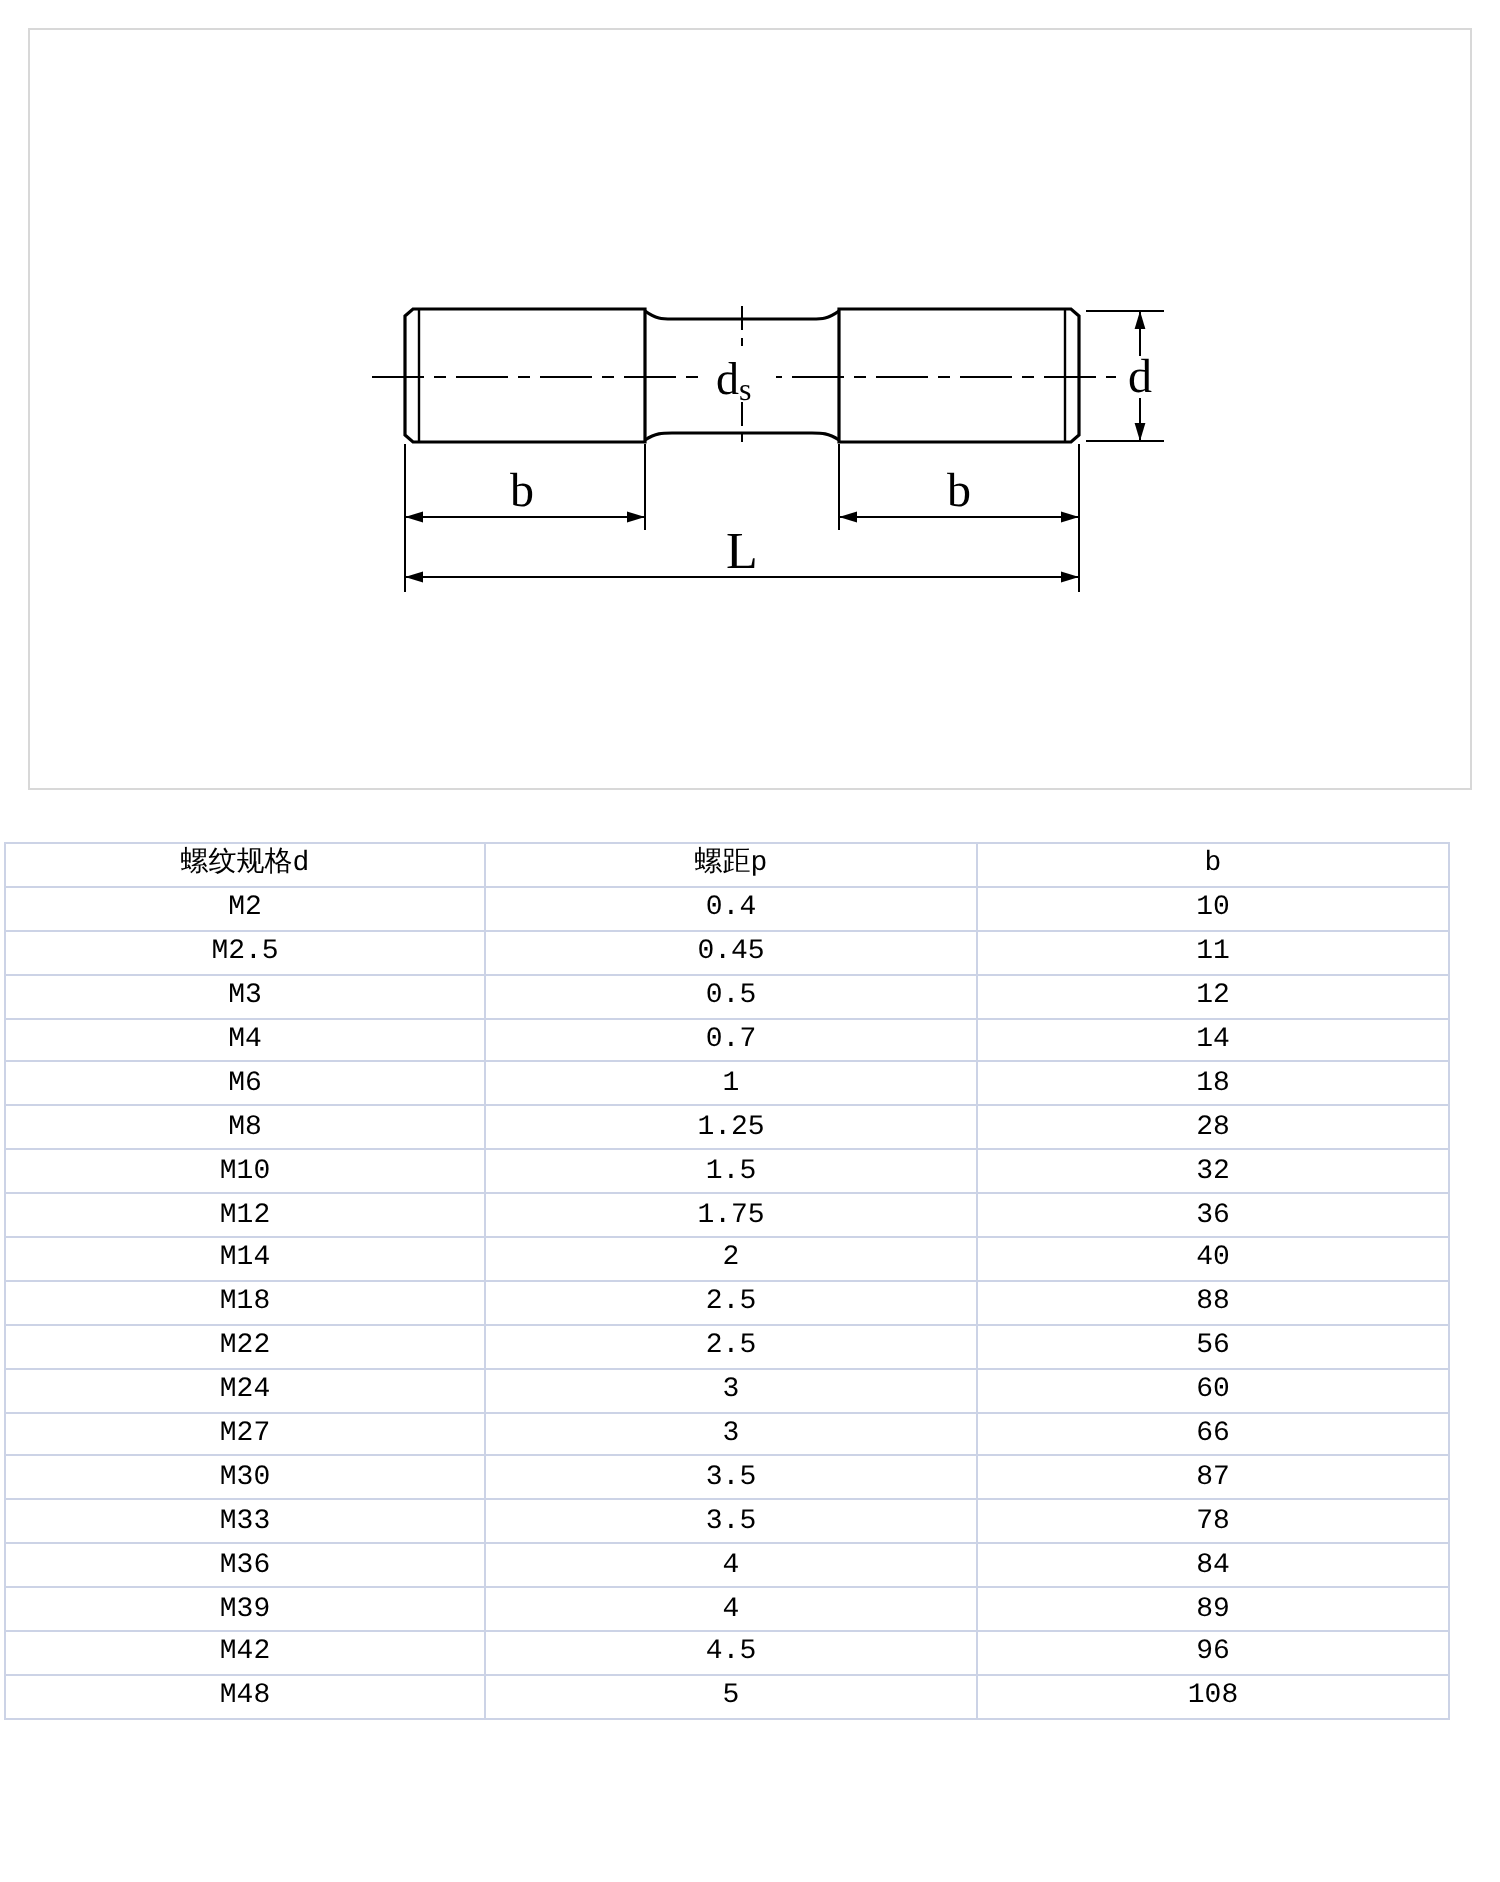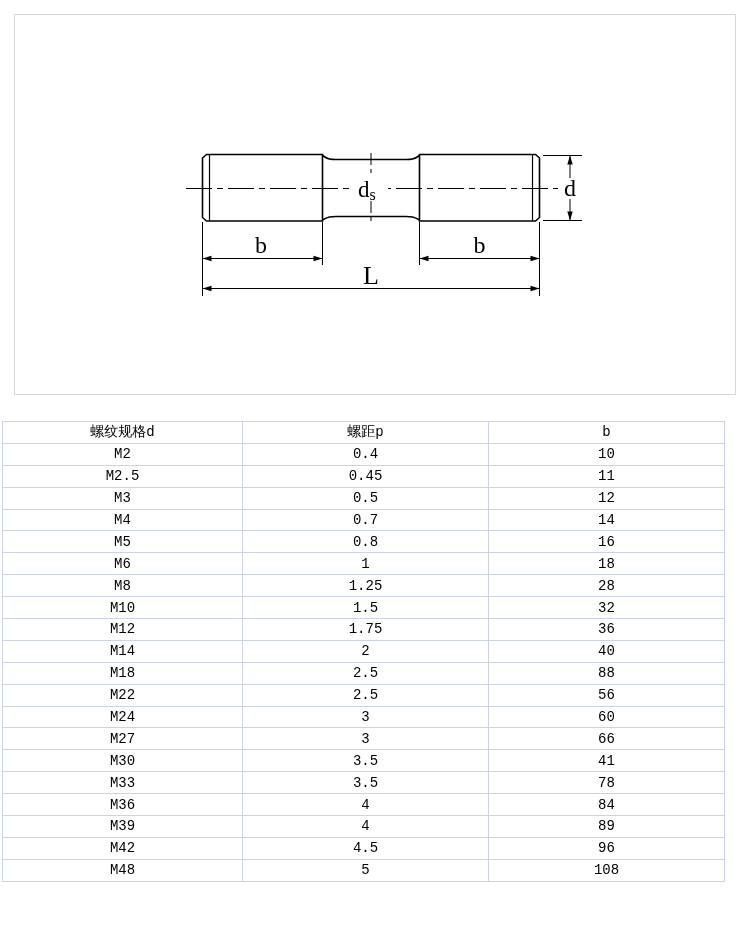--- a/index.html
+++ b/index.html
@@ -120,25 +120,20 @@
         <td>M3</td>
         <td>0.5</td>
         <td>12</td>
       </tr>
       <tr>
         <td>M4</td>
         <td>0.7</td>
         <td>14</td>
       </tr>
       <tr>
-        <td>M5</td>
-        <td>0.8</td>
-        <td>16</td>
-      </tr>
-      <tr>
         <td>M6</td>
         <td>1</td>
         <td>18</td>
       </tr>
       <tr>
         <td>M8</td>
         <td>1.25</td>
         <td>28</td>
       </tr>
       <tr>
@@ -172,21 +167,21 @@
         <td>60</td>
       </tr>
       <tr>
         <td>M27</td>
         <td>3</td>
         <td>66</td>
       </tr>
       <tr>
         <td>M30</td>
         <td>3.5</td>
-        <td>41</td>
+        <td>87</td>
       </tr>
       <tr>
         <td>M33</td>
         <td>3.5</td>
         <td>78</td>
       </tr>
       <tr>
         <td>M36</td>
         <td>4</td>
         <td>84</td>

